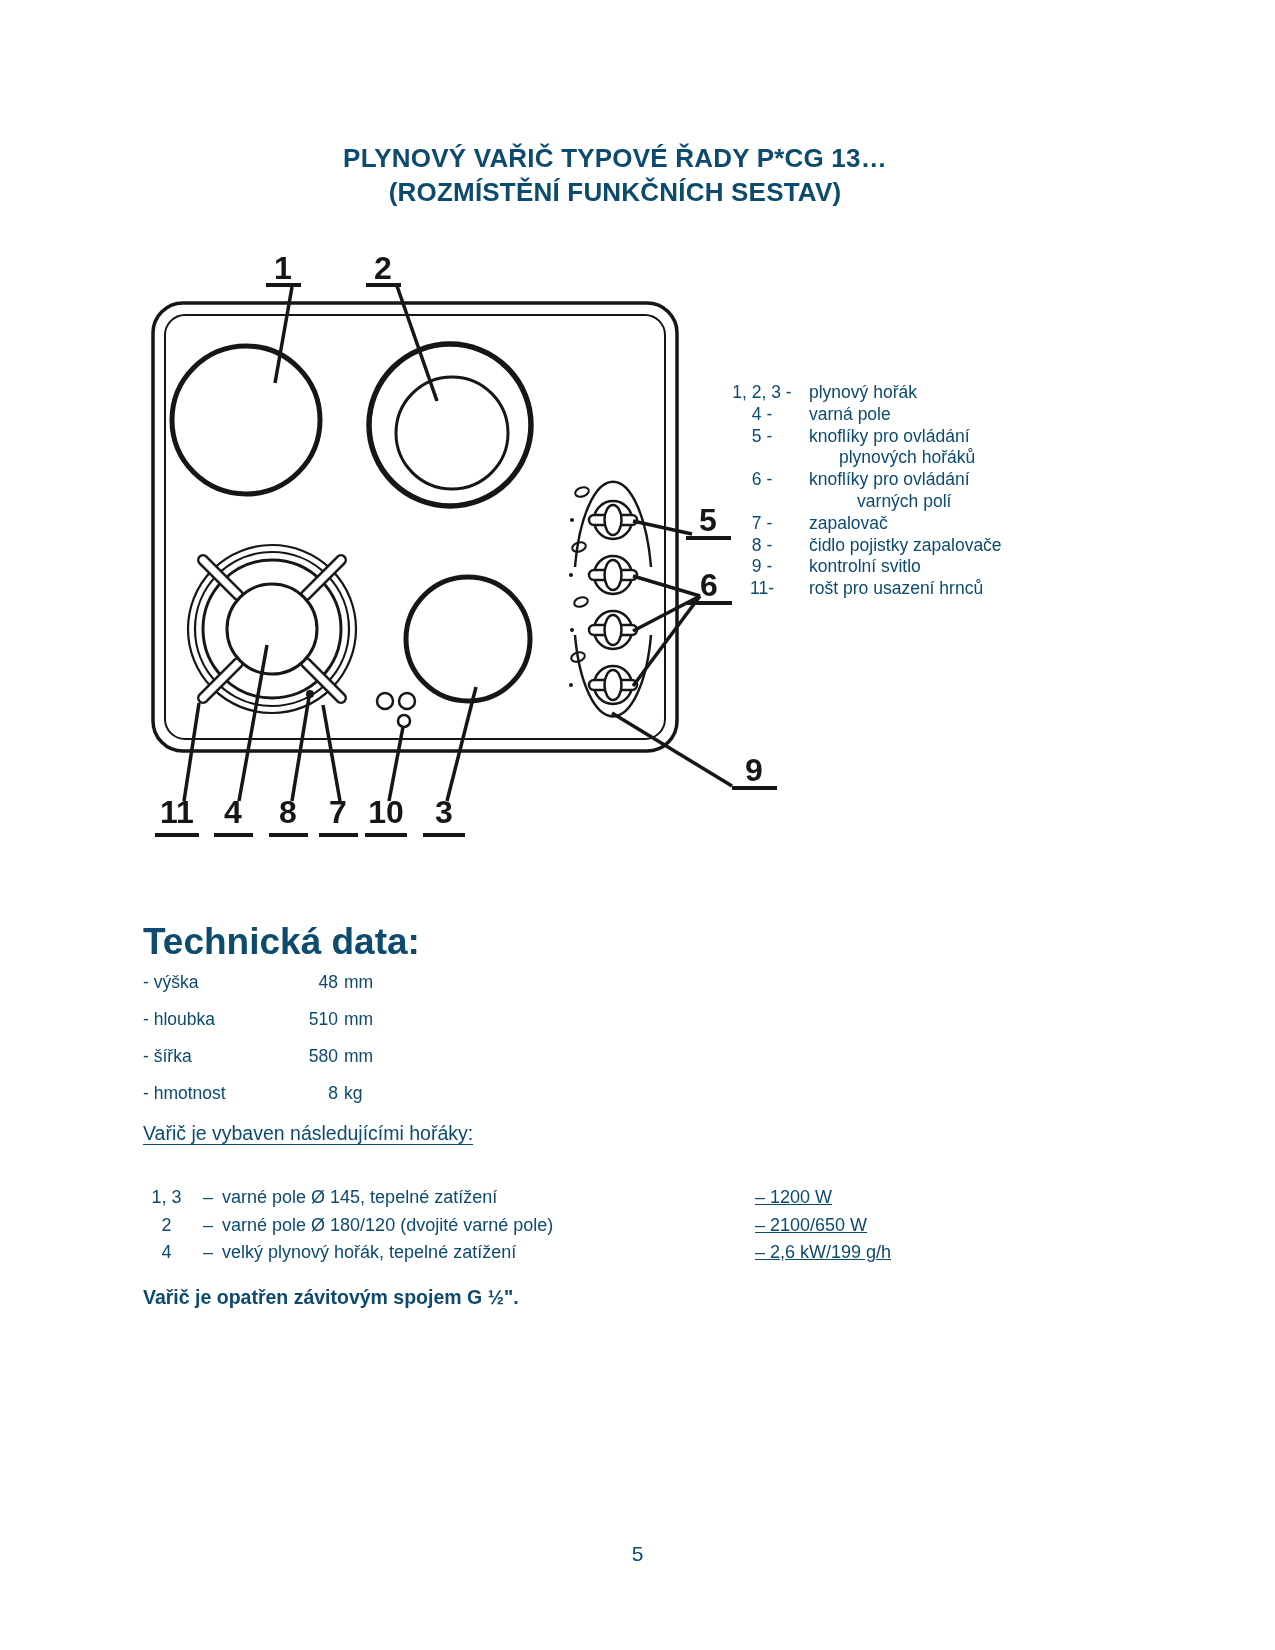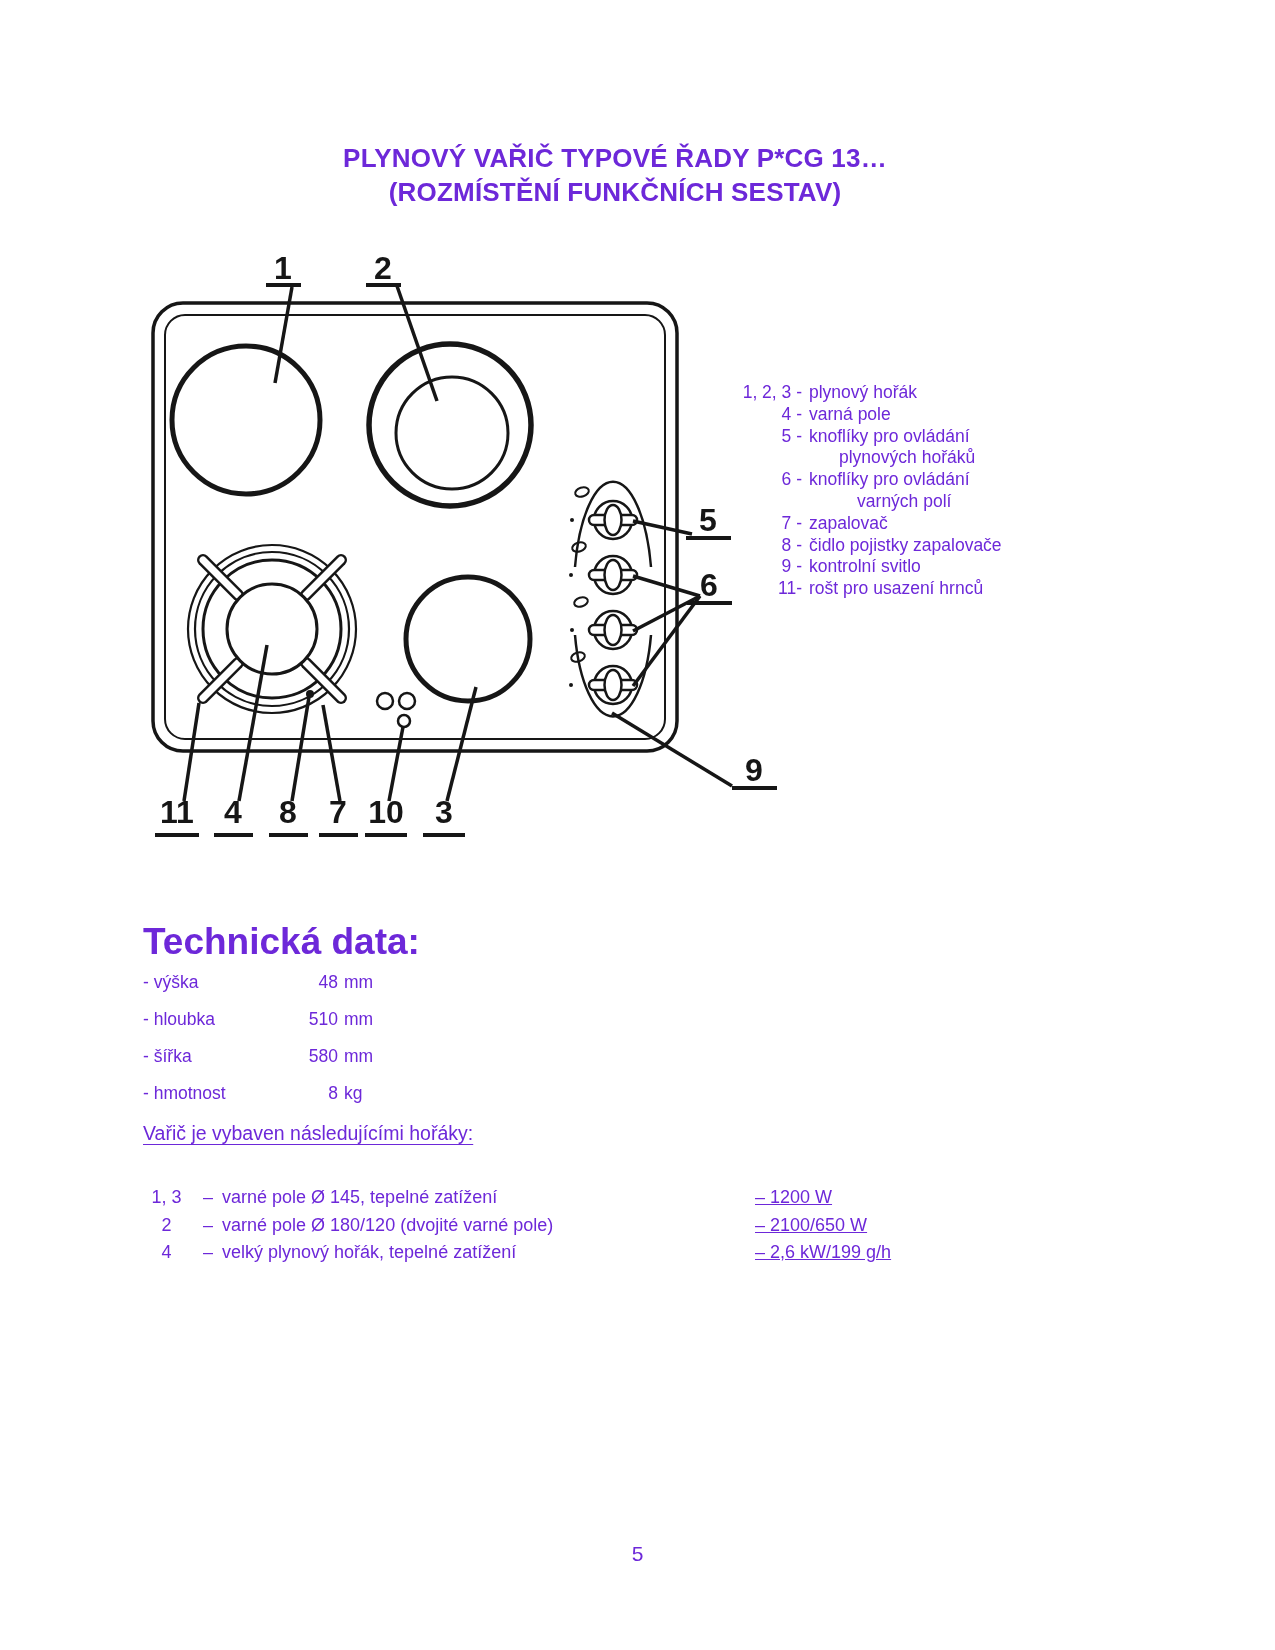--- a/index.html
+++ b/index.html
@@ -1,30 +1,30 @@
 <!DOCTYPE html>
 <html><head>
 <meta charset="utf-8">
 <style>
   html,body{margin:0;padding:0;background:#e8e8e8;}
   .page{
     position:relative;width:1275px;height:1650px;margin:0 auto;
-    background:#ffffff;color:#6d28d9;overflow:hidden;
+    background:#ffffff;color:#0c4a6e;overflow:hidden;
     font-family:"Liberation Sans","DejaVu Sans",sans-serif;
   }
   .title{
     position:absolute;top:141px;left:0;width:1230px;text-align:center;
     font-weight:bold;font-size:26px;line-height:34px;letter-spacing:.2px;
   }
   .diagram{position:absolute;left:120px;top:235px;}
   .co{fill:#161616;stroke:none;font-family:"Liberation Sans","DejaVu Sans",sans-serif;
       font-size:32px;font-weight:bold;text-anchor:middle;}
   .legend{position:absolute;left:722px;top:382px;font-size:17.5px;line-height:21.8px;}
   .legend-row{display:flex;}
-  .legend-num{width:80px;text-align:right;white-space:pre;flex:none;}
+  .legend-num{width:80px;text-align:center;white-space:pre;flex:none;}
   .legend-text{margin-left:7px;}
   .legend-line2{display:block;margin-left:30px;text-align:center;}
   .tech-heading{position:absolute;left:143px;top:926px;margin:0;
     font-size:37px;font-weight:bold;line-height:32px;}
   .tech-rows{position:absolute;left:143px;top:972px;font-size:17.5px;}
   .tech-row{display:flex;height:37px;}
   .tech-label{width:140px;flex:none;}
   .tech-num{width:55px;flex:none;text-align:right;}
   .tech-unit{margin-left:6px;}
   .burners-heading{position:absolute;left:143px;top:1122px;font-size:19.5px;
@@ -275,16 +275,17 @@
       <span class="b-val">– 2100/650 W</span>
     </div>
     <div class="burner-row">
       <span class="b-num">4</span>
       <span class="b-sep">–</span>
       <span class="b-text">velký plynový hořák, tepelné zatížení</span>
       <span class="b-val">– 2,6 kW/199 g/h</span>
     </div>
   </div>
 
+  <div class="note">Vařič je opatřen závitovým spojem G ½".</div>
 
   <div class="page-num">5</div>
 
 </div>
 
 </body></html>

